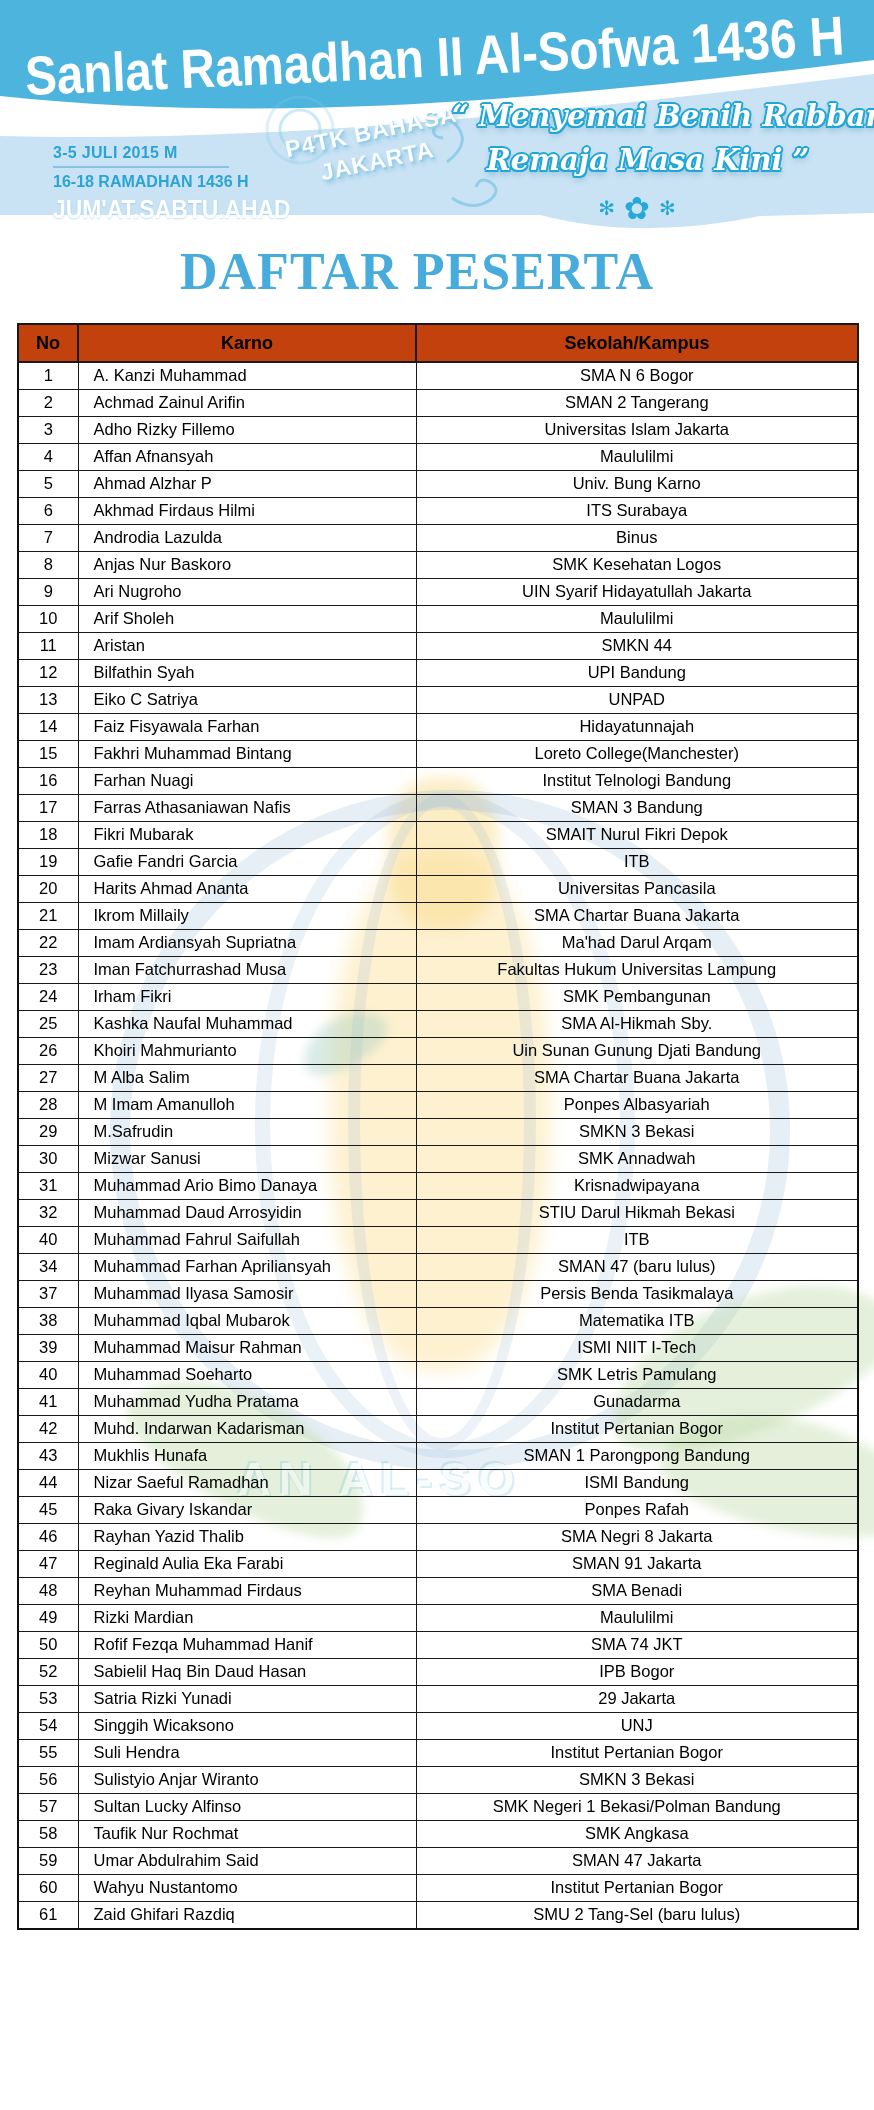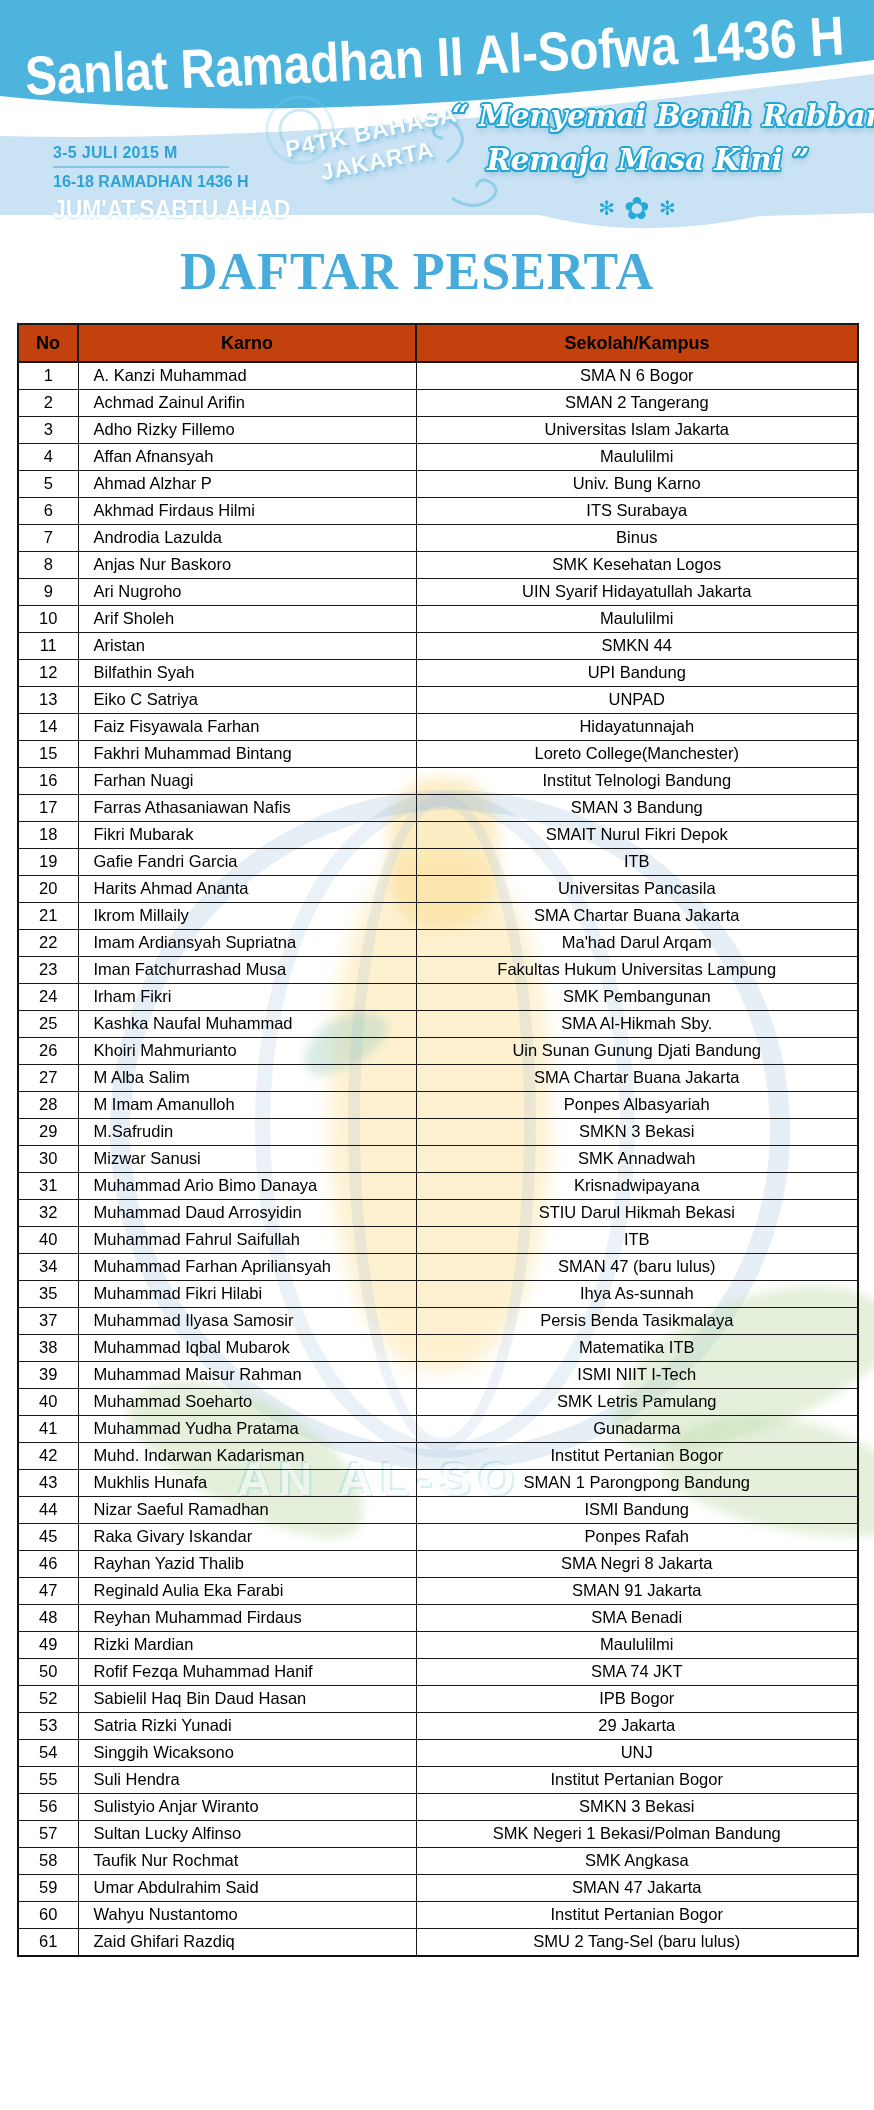--- a/index.html
+++ b/index.html
@@ -324,25 +324,20 @@
             <td class="c-no">40</td>
             <td class="c-name">Muhammad Fahrul Saifullah</td>
             <td class="c-school">ITB</td>
           </tr>
           <tr>
             <td class="c-no">34</td>
             <td class="c-name">Muhammad Farhan Apriliansyah</td>
             <td class="c-school">SMAN 47 (baru lulus)</td>
           </tr>
           <tr>
-            <td class="c-no">35</td>
-            <td class="c-name">Muhammad Fikri Hilabi</td>
-            <td class="c-school">Ihya As-sunnah</td>
-          </tr>
-          <tr>
             <td class="c-no">37</td>
             <td class="c-name">Muhammad Ilyasa Samosir</td>
             <td class="c-school">Persis Benda Tasikmalaya</td>
           </tr>
           <tr>
             <td class="c-no">38</td>
             <td class="c-name">Muhammad Iqbal Mubarok</td>
             <td class="c-school">Matematika ITB</td>
           </tr>
           <tr>

